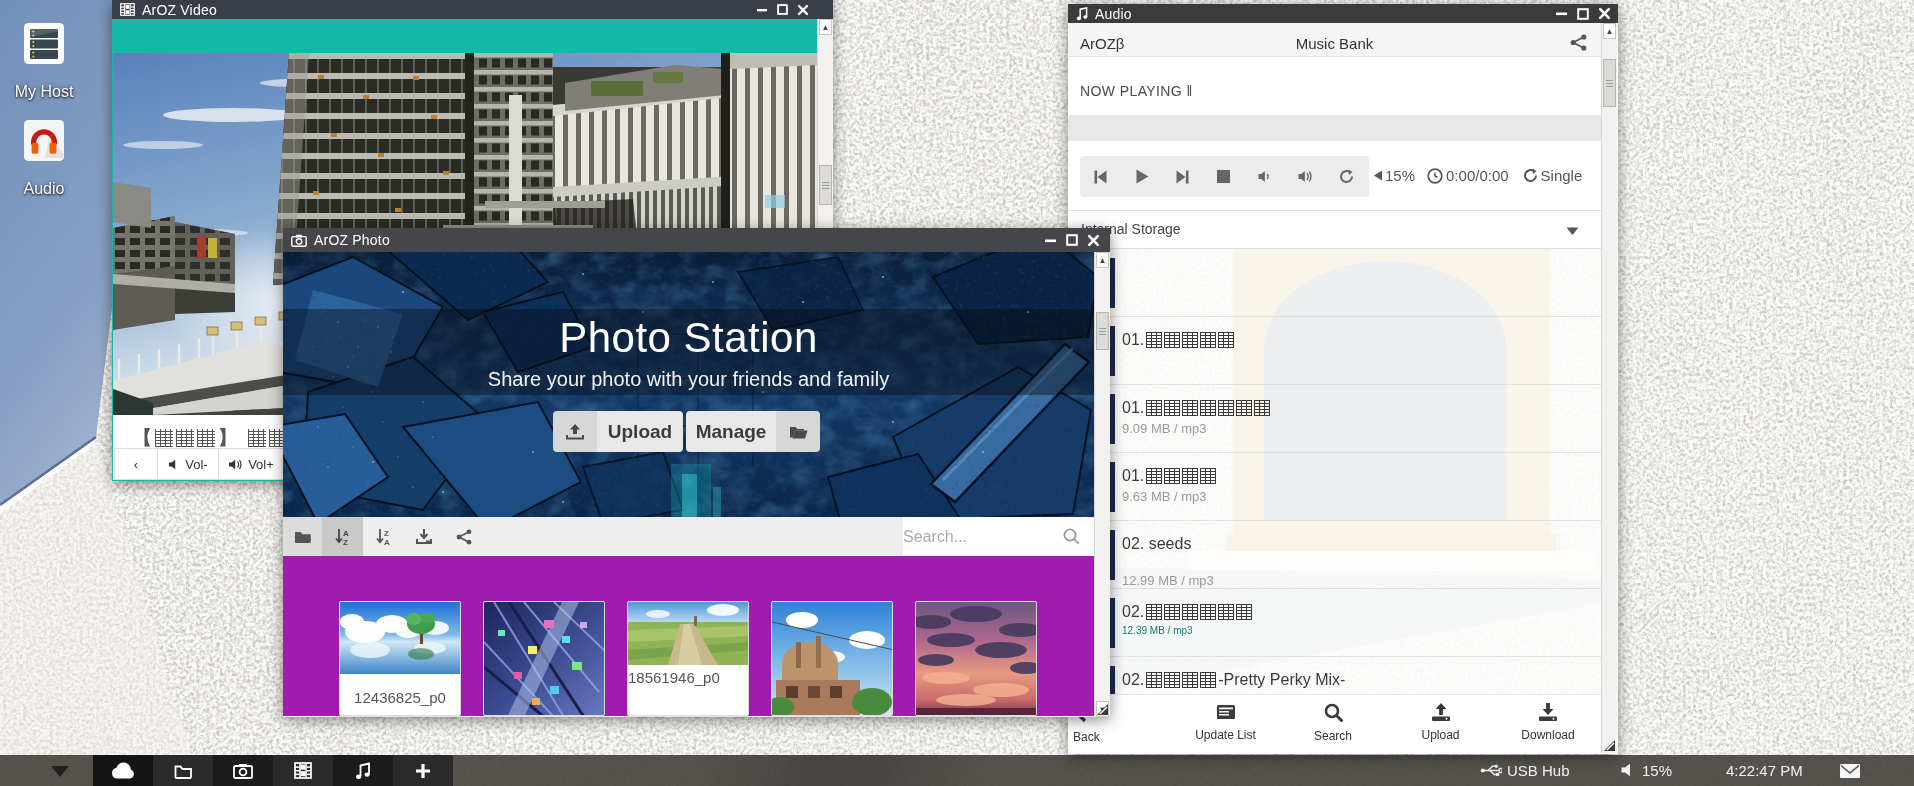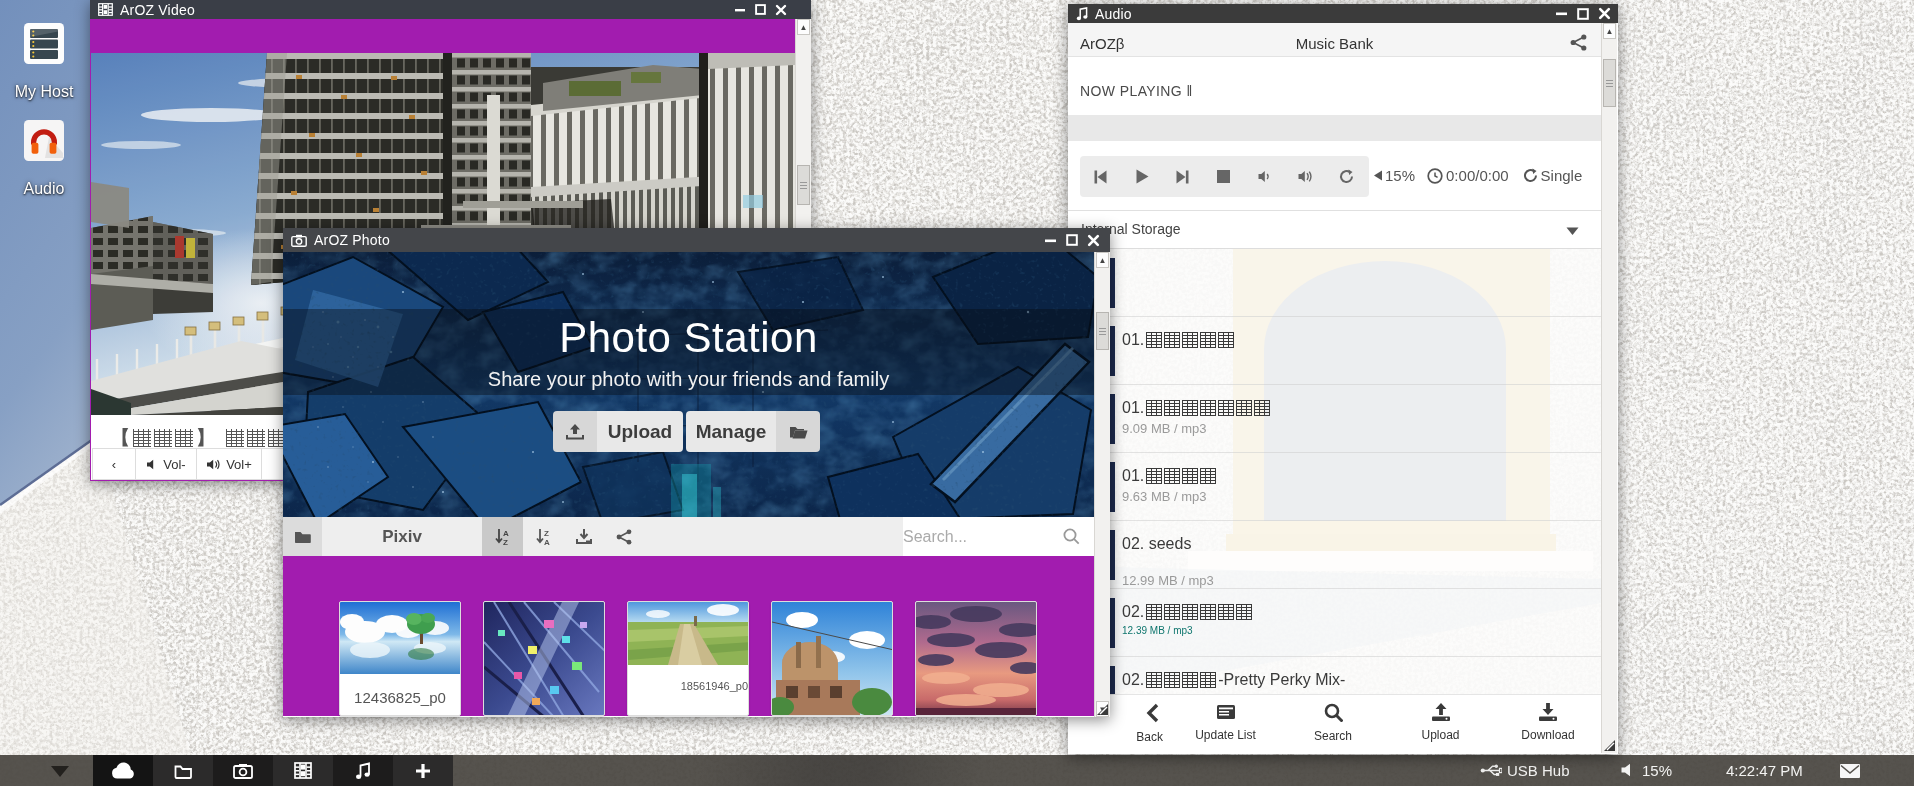--- a/index.html
+++ b/index.html
@@ -155,21 +155,21 @@
       <path d="M0.5 4.5h3.5L9 0.8v12.4L4 9.5H0.5z" fill="#f3f3f2"></path>
     </svg>
  <div class="abs" style="left:1642px;top:7px;color:#f3f3f2;font-size:15px">15%</div>
  <div class="abs" style="left:1726px;top:7px;color:#f3f3f2;font-size:15px">4:22:47 PM</div>
  <svg class="abs" style="left:1840px;top:9px" width="20" height="14" xmlns="http://www.w3.org/2000/svg">
       <rect width="20" height="14" rx="1" fill="#f7f7f7"></rect>
       <path d="M1 1.5l9 7.5 9-7.5" fill="none" stroke="#55524d" stroke-width="1.6"></path>
     </svg>
 </div>
 
-<div class="win" id="wv" style="left:90px;top:0;width:721px;height:481px;background:#a21caf">
+<div class="win" id="wv" style="left:112px;top:0;width:721px;height:481px;background:#14b8a6">
  <div class="tbar" style="height:19px;background:#3a3e47">
   <span class="ti">
         <svg width="15" height="13" xmlns="http://www.w3.org/2000/svg">
           <rect x="0.7" y="0.7" width="13.6" height="11.6" fill="none" stroke="#fff" stroke-width="1.2"></rect>
           <rect x="4" y="0.7" width="1.2" height="11.6" fill="#fff"></rect>
           <rect x="9.6" y="0.7" width="1.2" height="11.6" fill="#fff"></rect>
           <g fill="#fff">
             <rect x="0.7" y="3.4" width="3.3" height="1.2"></rect>
             <rect x="0.7" y="6.2" width="3.3" height="1.2"></rect>
             <rect x="0.7" y="9" width="3.3" height="1.2"></rect>
@@ -586,21 +586,21 @@
             <i class="cg" style="width:16px;height:16px"></i>
             <i class="cg" style="width:16px;height:16px"></i>
             <i class="cg" style="width:16px;height:16px"></i>
             <span> -Pretty Perky Mix-</span>
           </div>
 </div>
       </div>
  </div>
 
  <div class="abs" style="left:0;top:690px;width:533px;height:60px;background:#fff;border-top:1px solid #e5e5e5">
-      <div style="position:absolute;left:5.0px;top:8px;width:90px;text-align:right">
+      <div style="position:absolute;left:5.0px;top:8px;width:90px;text-align:left">
 <svg width="18" height="20" xmlns="http://www.w3.org/2000/svg">
           <path d="M12 2L4 10l8 8" stroke="#3a3a3a" stroke-width="3.4" fill="none"></path>
         </svg>
 <div style="margin-top:3px;font-size:12px;color:#333">Back</div></div>
 <div style="position:absolute;left:112.5px;top:8px;width:90px;text-align:center">
 <svg width="20" height="18" xmlns="http://www.w3.org/2000/svg">
           <rect x="1" y="2" width="18" height="14" rx="1.5" fill="#3a3a3a"></rect>
           <rect x="3" y="4.5" width="14" height="1.8" fill="#fff"></rect>
           <rect x="3" y="8" width="10" height="1.5" fill="#fff"></rect>
           <rect x="3" y="11" width="10" height="1.5" fill="#fff"></rect>
@@ -784,21 +784,20 @@
         </div>
   </div>
  </div>
 
  <div class="abs" style="left:0;top:289px;width:811px;height:39px;background:#eee;display:flex;align-items:stretch">
   <div style="width:39px;background:#dcdcdc;display:flex;align-items:center;justify-content:center">
         <svg width="17" height="14" xmlns="http://www.w3.org/2000/svg">
           <path d="M1 2h5.5l2 2.2H16a0.8 0.8 0 0 1 0.8 0.8v7.2a0.8 0.8 0 0 1-0.8 0.8H1.8a0.8 0.8 0 0 1-0.8-0.8z" fill="#555"></path>
         </svg>
       </div>
-  <div style="width:160px;display:flex;align-items:center;justify-content:center;font-size:17px;font-weight:700;color:#555">Pixiv</div>
   <div style="width:41px;background:#c9c9c9;display:flex;align-items:center;justify-content:center">
         <svg width="17" height="18" xmlns="http://www.w3.org/2000/svg">
           <path d="M5 1v13M2 10.5L5 14l3-3.5" stroke="#444" stroke-width="1.8" fill="none"></path>
           <text x="9" y="7.5" font-size="8" font-weight="bold" fill="#444" font-family="Liberation Sans">A</text>
           <text x="9" y="16.5" font-size="8" font-weight="bold" fill="#444" font-family="Liberation Sans">Z</text>
         </svg>
       </div>
   <div style="width:41px;display:flex;align-items:center;justify-content:center">
         <svg width="17" height="18" xmlns="http://www.w3.org/2000/svg">
           <path d="M5 1v13M2 10.5L5 14l3-3.5" stroke="#555" stroke-width="1.8" fill="none"></path>
@@ -902,21 +901,21 @@
           </defs>
 <rect width="122" height="22" fill="url(#c3)"></rect>
 <ellipse cx="95" cy="8" rx="16" ry="6" fill="#fff" opacity="0.9"></ellipse>
           <ellipse cx="30" cy="12" rx="12" ry="4" fill="#fff" opacity="0.8"></ellipse>
 <rect y="20" width="122" height="43" fill="#8fb355"></rect>
 <polygon points="0,28 122,24 122,34 0,40" fill="#a8c46a"></polygon>
 <polygon points="0,48 122,40 122,48 0,58" fill="#7aa34a"></polygon>
 <polygon points="52,22 66,22 90,63 40,63" fill="#c8b98a"></polygon>
 <polygon points="56,22 62,22 74,63 50,63" fill="#d9cda2"></polygon>
 <rect x="66" y="14" width="3" height="10" fill="#7a6a4a"></rect>
-        </svg><div style="text-align:right;margin-top:11px;font-size:11px;color:#555">18561946_p0</div></div>
+        </svg><div style="text-align:left;font-size:15px;color:#555">18561946_p0</div></div>
 <div style="position:absolute;left:488px;top:45px;width:122px;height:115px;background:#fff;border:1px solid #ddd;border-radius:2px;overflow:hidden;box-shadow:0 1px 2px rgba(0,0,0,.15)"><svg width="122" height="115" xmlns="http://www.w3.org/2000/svg">
           <defs>
             <linearGradient id="c4" x1="0" y1="0" x2="0" y2="1">
 <stop offset="0" stop-color="#2f83d8"></stop>
               <stop offset="0.6" stop-color="#8ec3ea"></stop>
               <stop offset="1" stop-color="#cfe6f5"></stop>
             </linearGradient>
           </defs>
 <rect width="122" height="115" fill="url(#c4)"></rect>
 <g fill="#fff">

